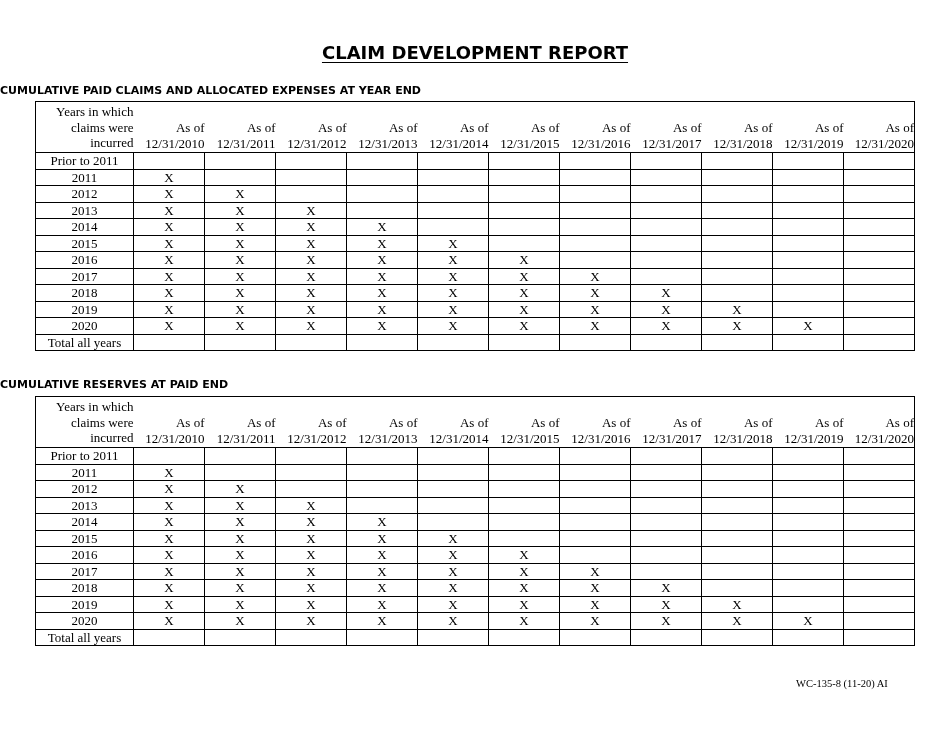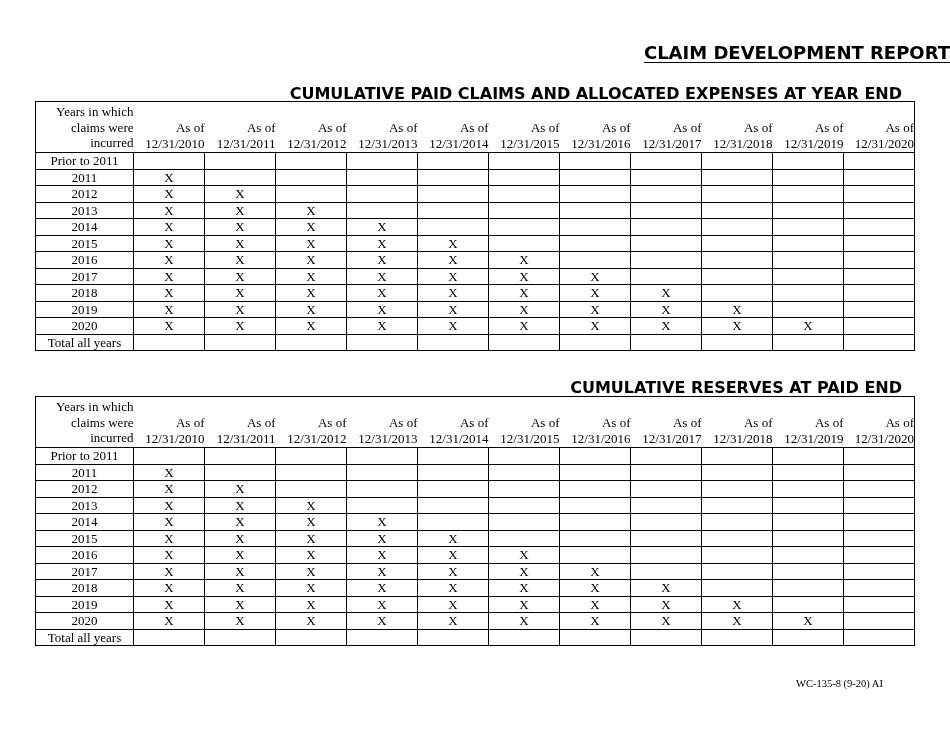--- a/index.html
+++ b/index.html
@@ -1,19 +1,19 @@
 <!DOCTYPE html>
 <html><head>
 <meta charset="utf-8">
 <style>
   html, body { margin:0; padding:0; background:#ffffff; }
   body { width:950px; height:733px; position:relative; overflow:hidden; font-family:"Liberation Serif", serif; color:#000; }
-  .title { position:absolute; top:42px; left:0; width:950px; text-align:right; font-family:"DejaVu Sans", sans-serif; font-weight:bold; font-size:18px; }
+  .title { position:absolute; top:42px; left:0; width:950px; text-align:center; font-family:"DejaVu Sans", sans-serif; font-weight:bold; font-size:18px; }
   .title span { text-decoration:underline; text-underline-offset:3px; }
-  .subtitle { position:absolute; left:0; width:902px; text-align:right; font-family:"DejaVu Sans", sans-serif; font-weight:bold; font-size:16px; }
+  .subtitle { position:absolute; left:0; width:902px; text-align:left; font-family:"DejaVu Sans", sans-serif; font-weight:bold; font-size:11px; }
   table.grid { position:absolute; left:35px; width:878px; border-collapse:collapse; table-layout:fixed; font-size:13px; }
   table.grid col.c0 { width:98px; }
   table.grid col.cn { width:71px; }
   table.grid thead th { font-weight:normal; text-align:right; vertical-align:bottom; padding:0; line-height:15.5px; height:48px; border-top:1.5px solid #000; border-bottom:1.5px solid #000; }
   table.grid thead th:first-child { border-left:1.5px solid #000; vertical-align:top; padding-top:2px; }
   table.grid thead th:last-child { border-right:1.5px solid #000; }
   table.grid thead th .hd { padding-bottom:1px;margin-top:16px; }
   table.grid tbody td { border:1.5px solid #000; text-align:center; padding:0; height:15.5px; line-height:15px; font-size:13px; }
   .footer { position:absolute; top:678px; left:796px; font-size:10.5px; }
 </style>
@@ -541,13 +541,13 @@
         <td></td>
         <td></td>
         <td></td>
         <td></td>
         <td></td>
         <td></td>
       </tr>
     </tbody>
   </table>
 
-<div class="footer">WC-135-8 (9-20)  AI</div>
+<div class="footer">WC-135-8 (11-20)  AI</div>
 
 </body></html>

